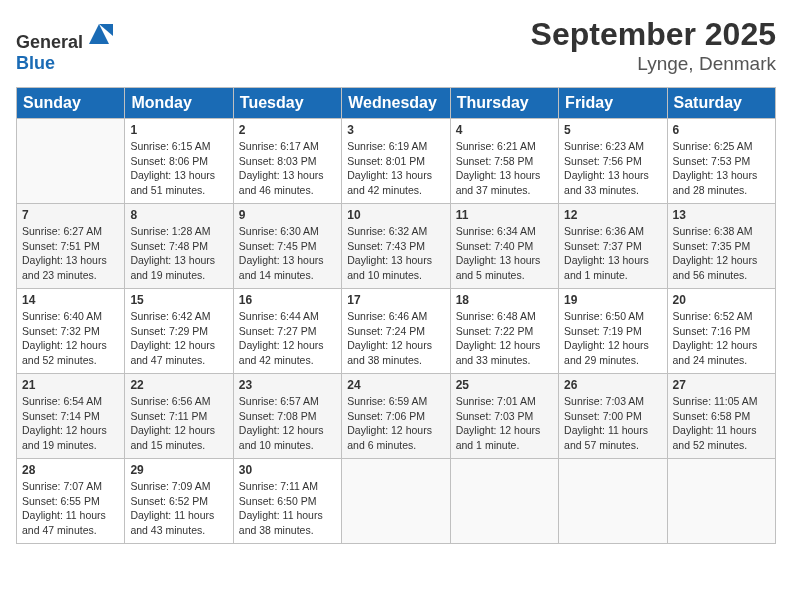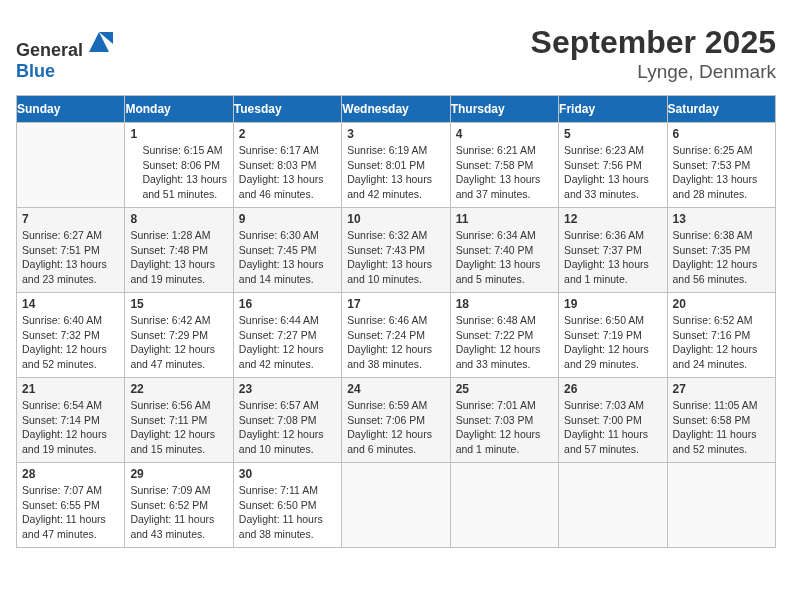--- a/index.html
+++ b/index.html
@@ -28,42 +28,41 @@
     .logo-text .general { color: #333; }
     .logo-text .blue { color: #1a6bb5; }
     .logo-icon {
       width: 28px;
       height: 28px;
       margin-left: 2px;
       margin-top: -4px;
     }
     .title-block {
       text-align: right;
-      margin-top: 8px;
     }
     .month-title {
       font-size: 32px;
       font-weight: bold;
       color: #333;
     }
     .location {
       font-size: 19px;
       color: #555;
     }
     .calendar {
       width: 100%;
       border-collapse: collapse;
       font-size: 11px;
     }
     .calendar th {
       background-color: #1a6bb5;
       color: #fff;
       text-align: left;
-      padding: 6px 0;
-      font-size: 12px;
+      padding: 6px 6px;
+      font-size: 16px;
       border: 1px solid #c0c0c0;
     }
     .calendar td {
       border: 1px solid #c0c0c0;
       vertical-align: top;
       padding: 4px 5px;
       width: calc(100% / 7);
       min-height: 80px;
       height: 85px;
     }
@@ -116,21 +115,21 @@
         <th>Thursday</th>
         <th>Friday</th>
         <th>Saturday</th>
       </tr>
   </thead>
   <tbody id="calendar-body">
   <tr>
         <td class="empty-cell"></td>
         <td>
           <div class="day-number">1</div>
-          <div class="day-info" style="white-space: pre-line; margin-left: 12px;">Sunrise: 6:15 AM
+          <div class="day-info" style="white-space: pre-line;">Sunrise: 6:15 AM
 Sunset: 8:06 PM
 Daylight: 13 hours
 and 51 minutes.</div>
         </td>
         <td>
           <div class="day-number">2</div>
           <div class="day-info" style="white-space: pre-line;">Sunrise: 6:17 AM
 Sunset: 8:03 PM
 Daylight: 13 hours
 and 46 minutes.</div>

